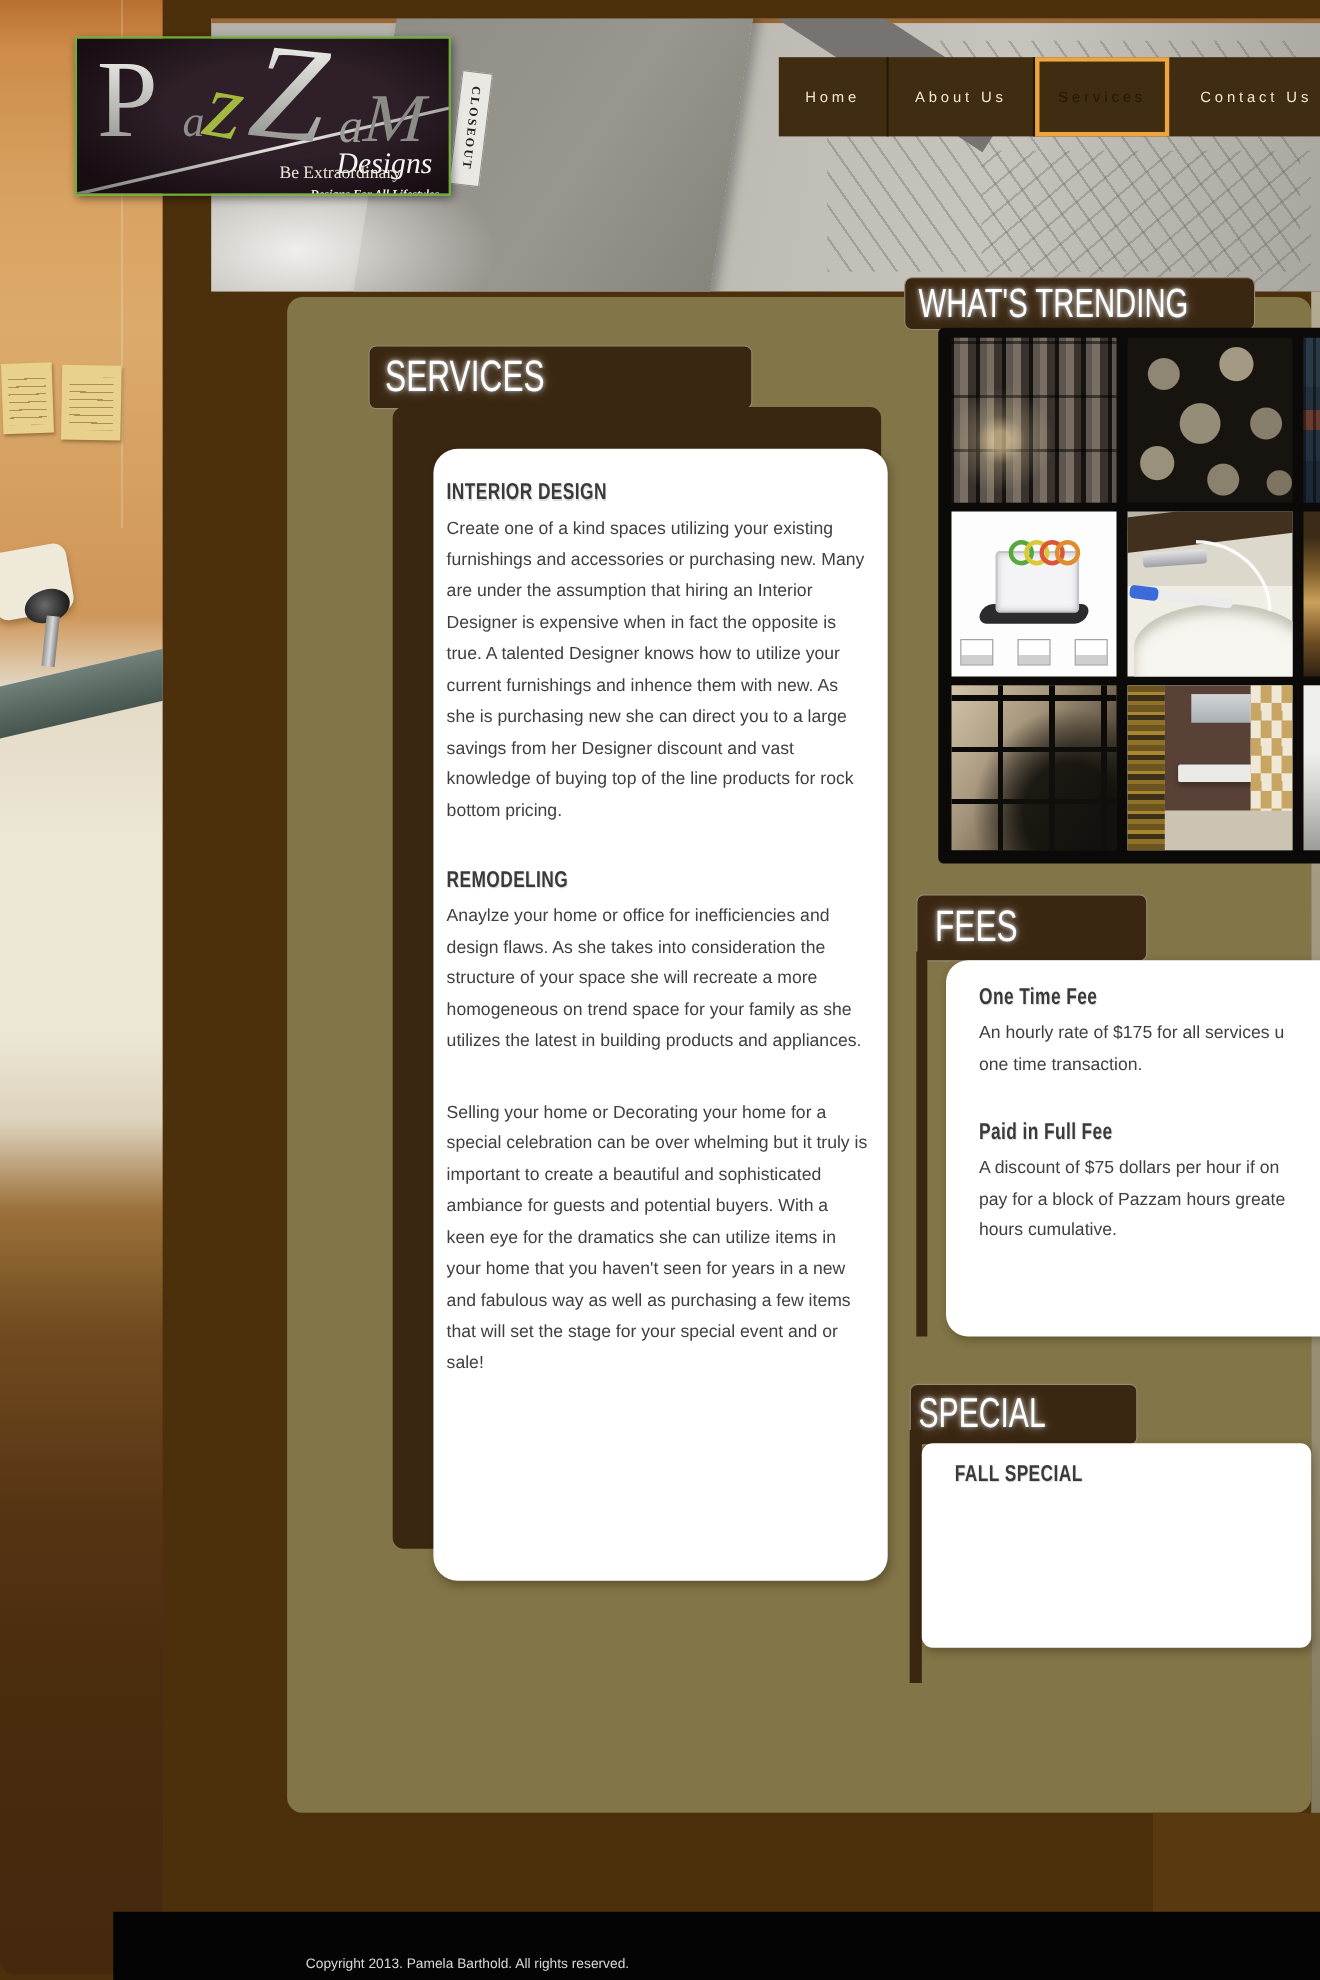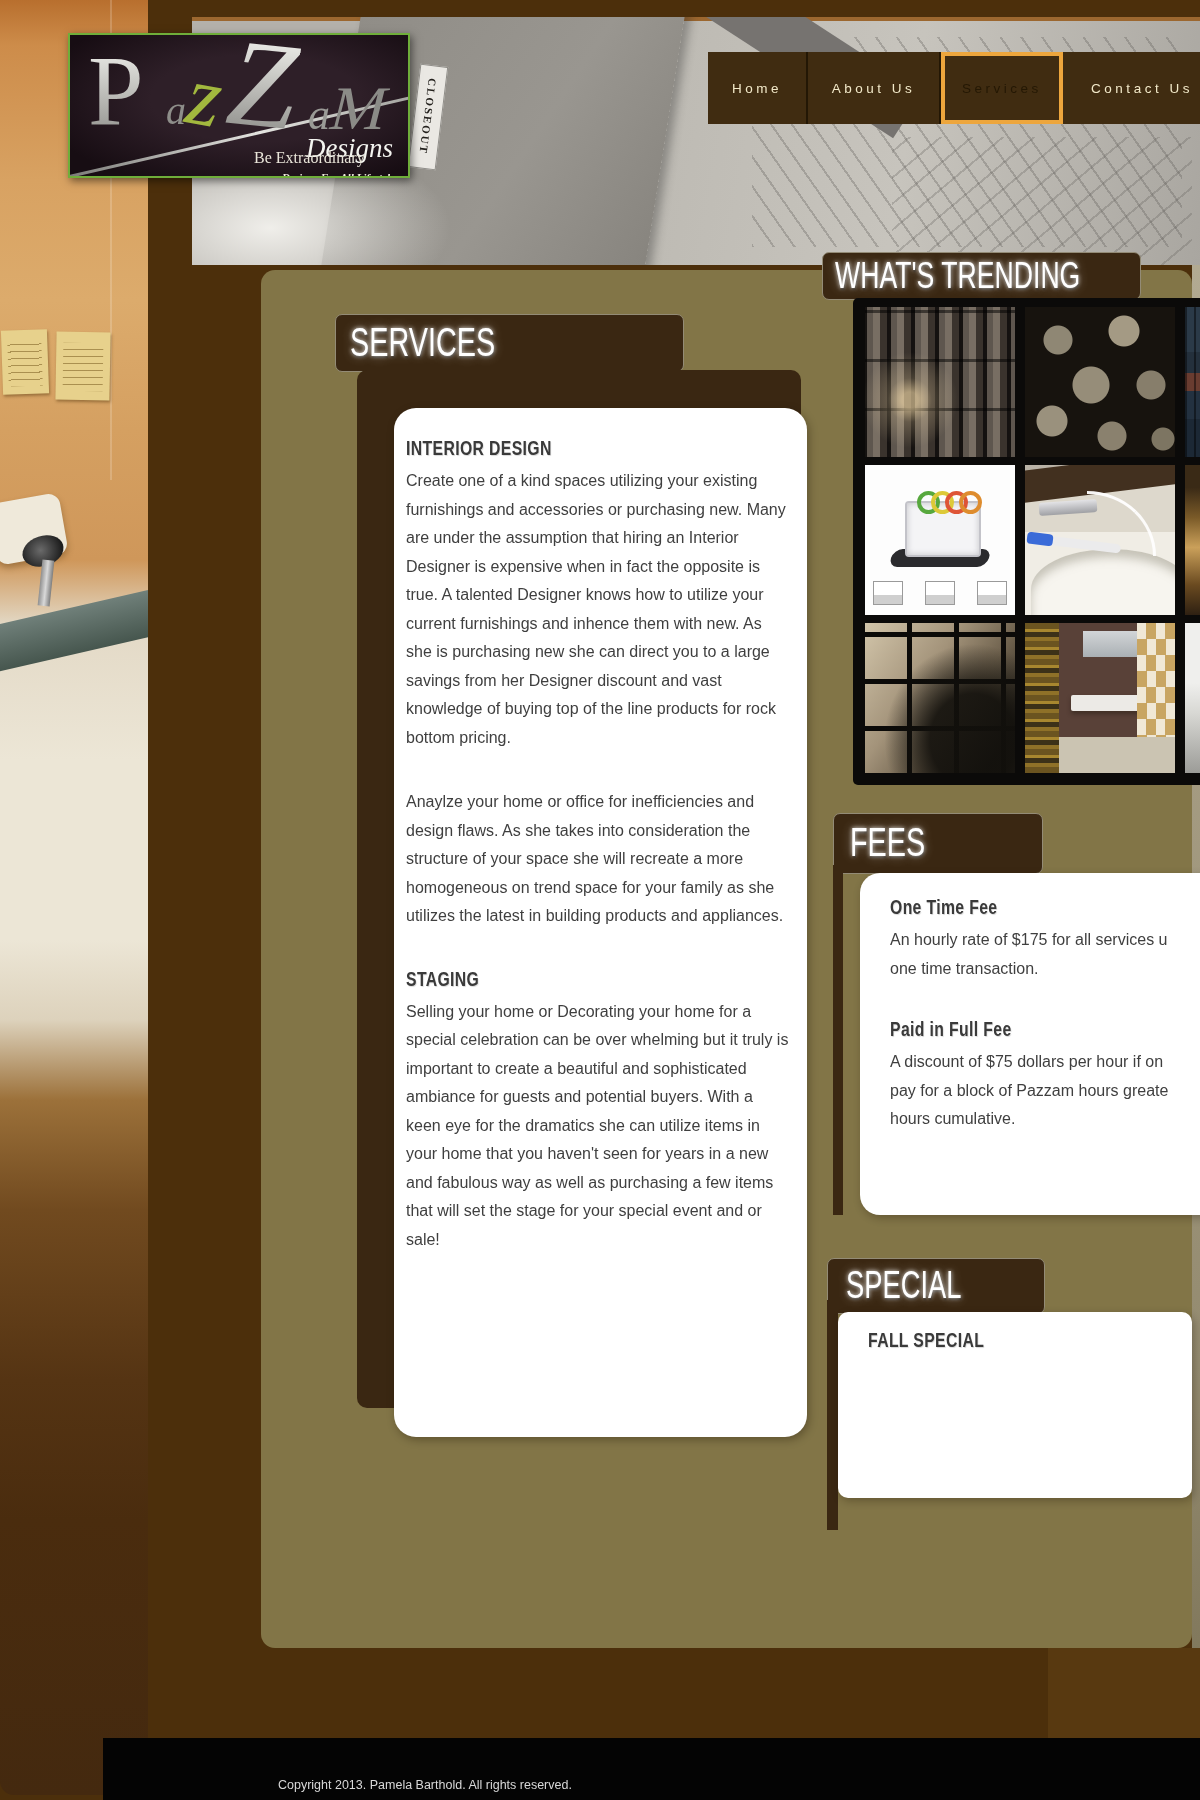--- a/index.html
+++ b/index.html
@@ -70,21 +70,21 @@
     background:linear-gradient(180deg,#b2aa92 0,#a79e85 400px,#948b70 1100px,#7d7458 1452px);}
   #bg-patch{position:absolute;left:1048px;top:1648px;width:152px;height:92px;background:#583910;}
 
   
   .banner{position:absolute;background:#3a2712;border:1px solid #938b76;border-radius:7px;color:#fff;overflow:hidden;}
   .banner .cond{display:inline-block;transform:scaleX(.72);transform-origin:0 50%;white-space:nowrap;
     text-shadow:0 0 5px rgba(255,255,255,.85),0 0 12px rgba(255,255,255,.45),1px 2px 2px rgba(0,0,0,.55);}
   #banner-services{left:335px;top:314px;width:333px;height:56px;line-height:54px;padding-left:14px;font-size:40px;}
   #banner-trending{left:822px;top:252px;width:305px;height:46px;line-height:45px;padding-left:12px;font-size:37px;}
   #banner-fees{left:833px;top:813px;width:192px;height:59px;line-height:57px;padding-left:16px;font-size:40px;}
-  #banner-special{left:827px;top:1258px;width:198px;height:54px;line-height:52px;padding-left:18px;font-size:38px;}
+  #banner-special{left:827px;top:1258px;width:198px;height:54px;line-height:52px;padding-left:7px;font-size:38px;}
 
   
   #trending-grid{position:absolute;left:853px;top:298px;width:494px;height:487px;background:#0b0a09;border-radius:5px;}
   .t-cell{position:absolute;width:150px;height:150px;overflow:hidden;cursor:pointer;}
   .tc-r1{top:9px;}.tc-r2{top:167px;}.tc-r3{top:325px;}
   .tc-c1{left:12px;}.tc-c2{left:172px;}.tc-c3{left:332px;}
   #t-cell-1{background:
       radial-gradient(circle at 30% 62%, rgba(255,228,175,.6) 0 8px, rgba(255,228,175,.22) 22px, transparent 48px),
       repeating-linear-gradient(0deg, transparent 0 46px, rgba(0,0,0,.5) 46px 49px),
       repeating-linear-gradient(90deg,#151210 0 2px,#5e564e 2px 8px,#786e63 8px 15px,#3a332d 15px 22px,#141110 22px 24px);}
@@ -253,24 +253,24 @@
 
   <div class="banner" id="banner-services">
     <span class="cond">SERVICES</span>
   </div>
   <div id="services-shadow"></div>
   <div id="services-panel">
     <h3 class="panel-heading">
       <span class="cond2">INTERIOR DESIGN</span>
     </h3>
     <p class="panel-para">Create one of a kind spaces utilizing your existing furnishings and accessories or purchasing new. Many are under the assumption that hiring an Interior Designer is expensive when in fact the opposite is true. A talented Designer knows how to utilize your current furnishings and inhence them with new. As she is purchasing new she can direct you to a large savings from her Designer discount and vast knowledge of buying top of the line products for rock bottom pricing.</p>
+    <h3 class="panel-heading">
+      <span class="cond2">REMODELING</span>
+    </h3>
     <p class="panel-para">Anaylze your home or office for inefficiencies and design flaws. As she takes into consideration the structure of your space she will recreate a more homogeneous on trend space for your family as she utilizes the latest in building products and appliances.</p>
-    <h3 class="panel-heading">
-      <span class="cond2">STAGING</span>
-    </h3>
     <p class="panel-para">Selling your home or Decorating your home for a special celebration can be over whelming but it truly is important to create a beautiful and sophisticated ambiance for guests and potential buyers. With a keen eye for the dramatics she can utilize items in your home that you haven't seen for years in a new and fabulous way as well as purchasing a few items that will set the stage for your special event and or sale!</p>
   </div>
 
   <div class="banner" id="banner-fees">
     <span class="cond">FEES</span>
   </div>
   <div id="fees-strip"></div>
   <div id="fees-panel">
     <h3 class="panel-heading">
       <span class="cond2">One Time Fee</span>

